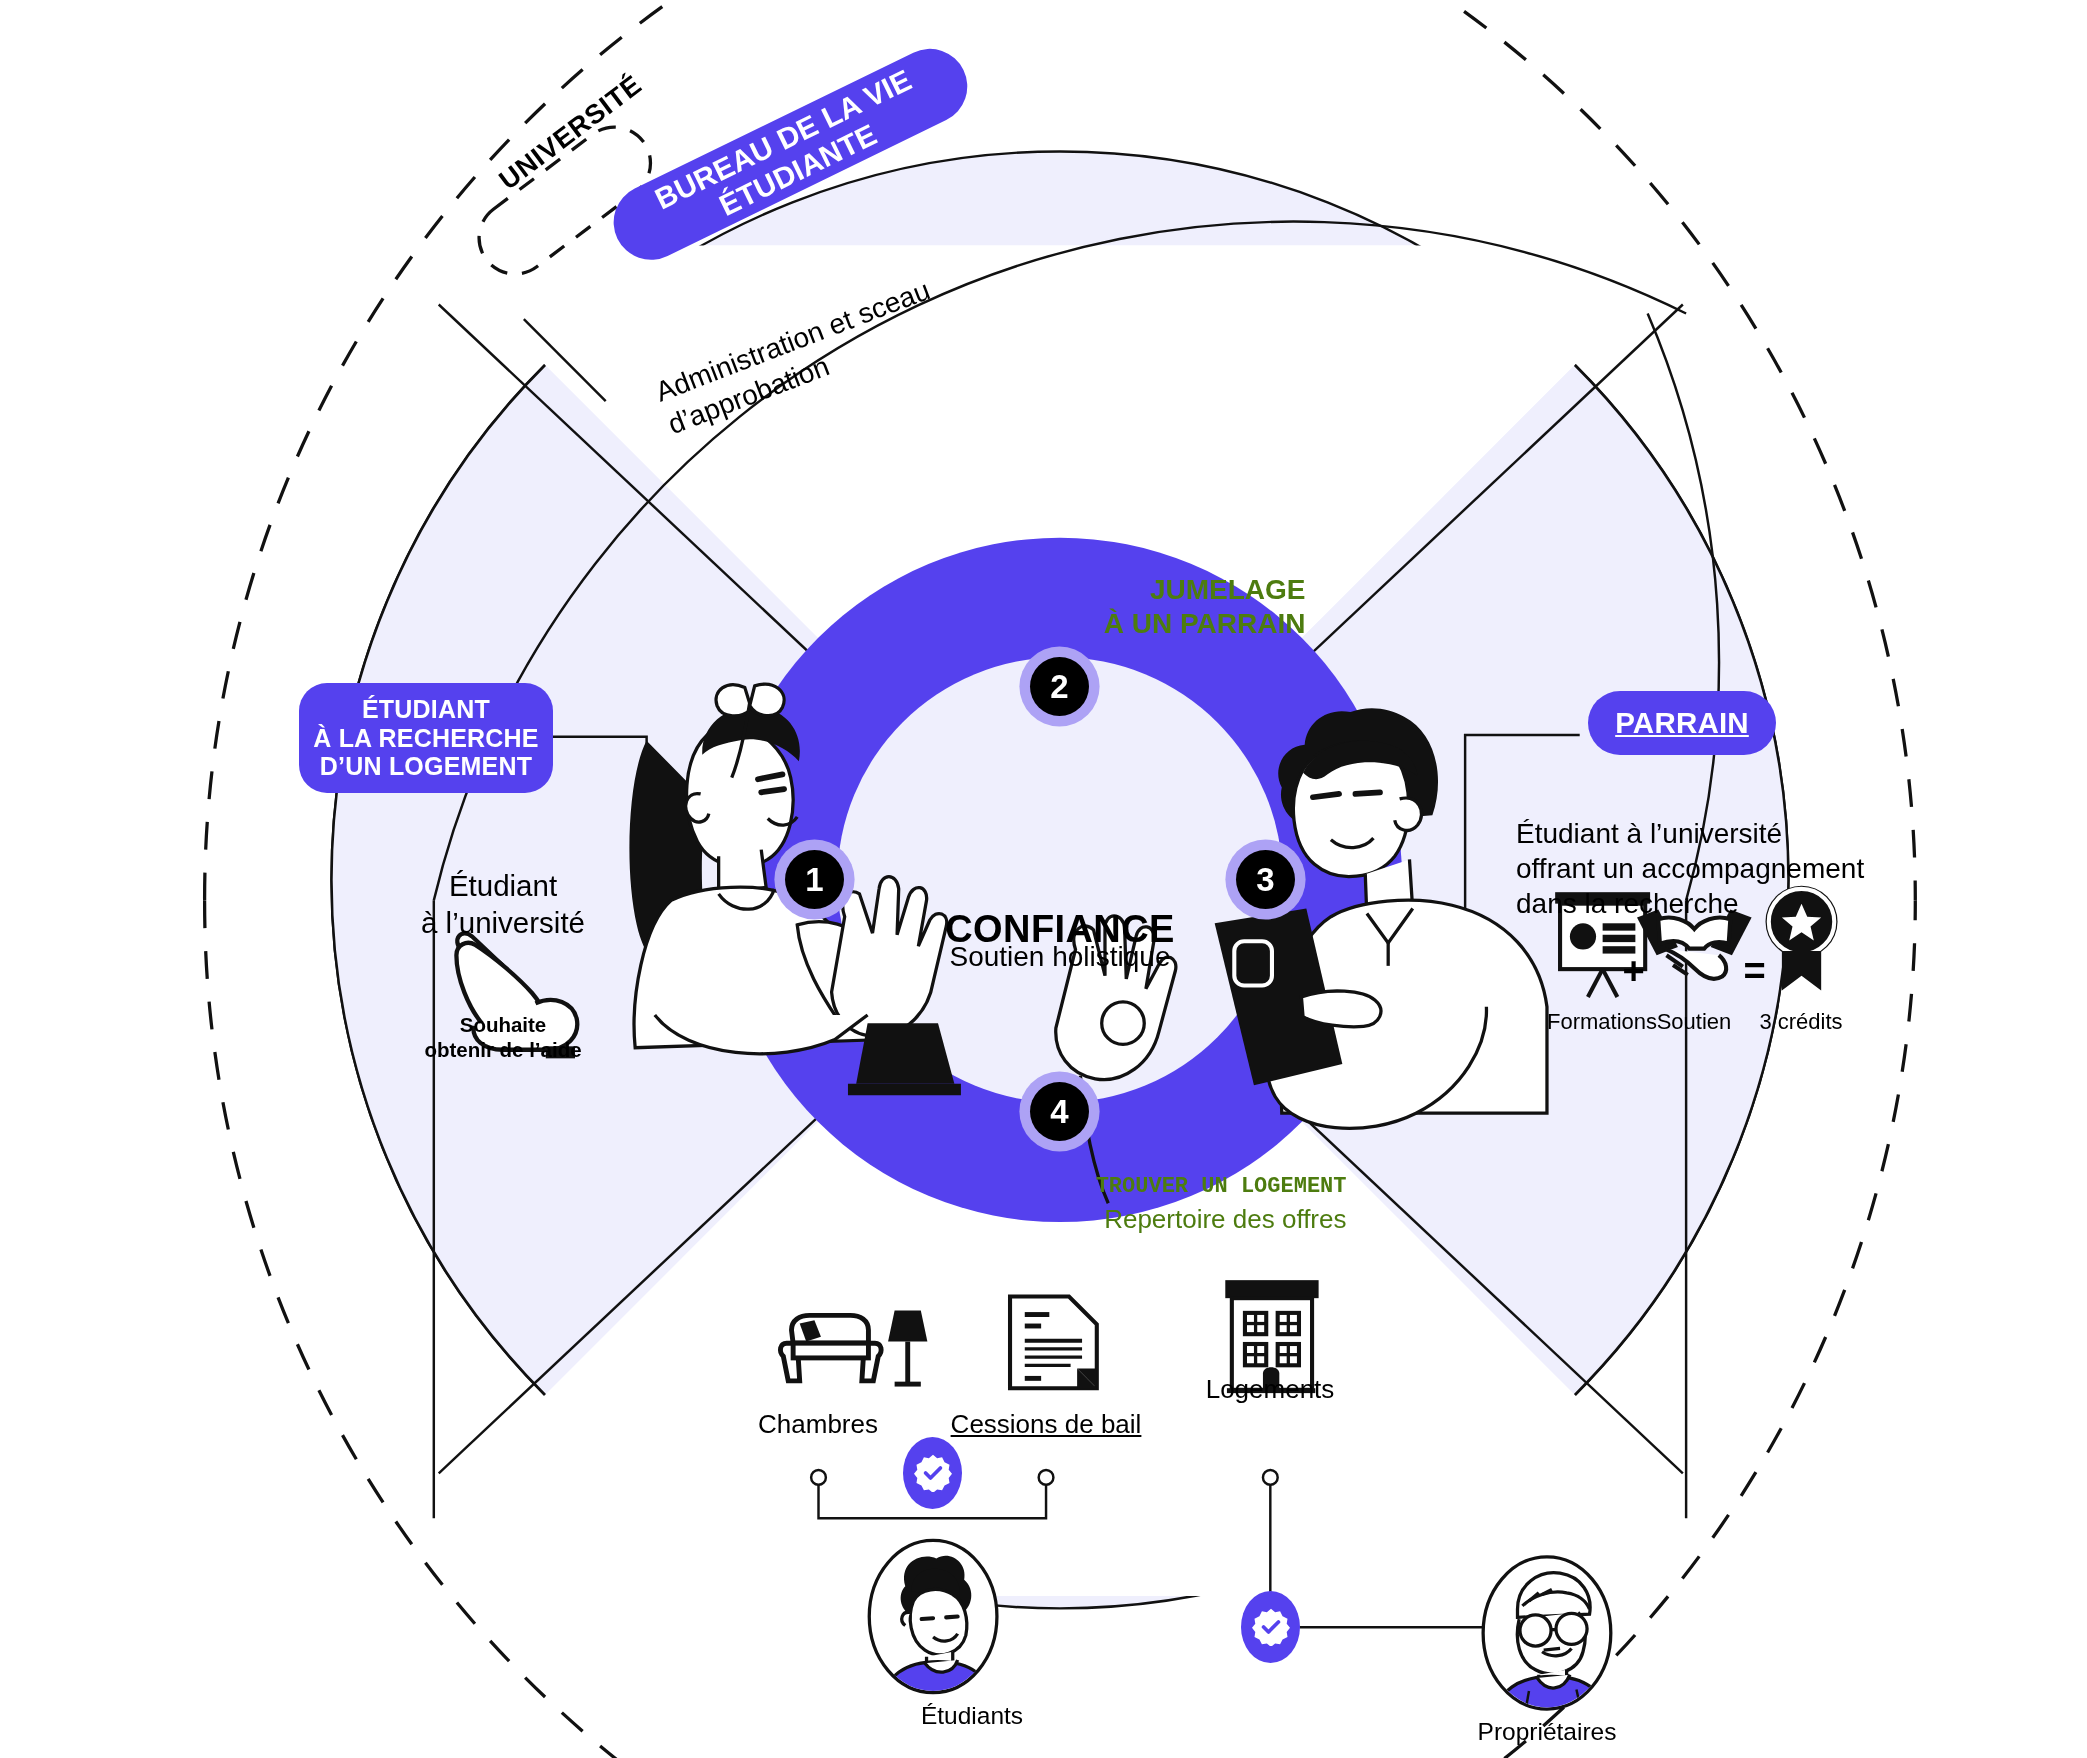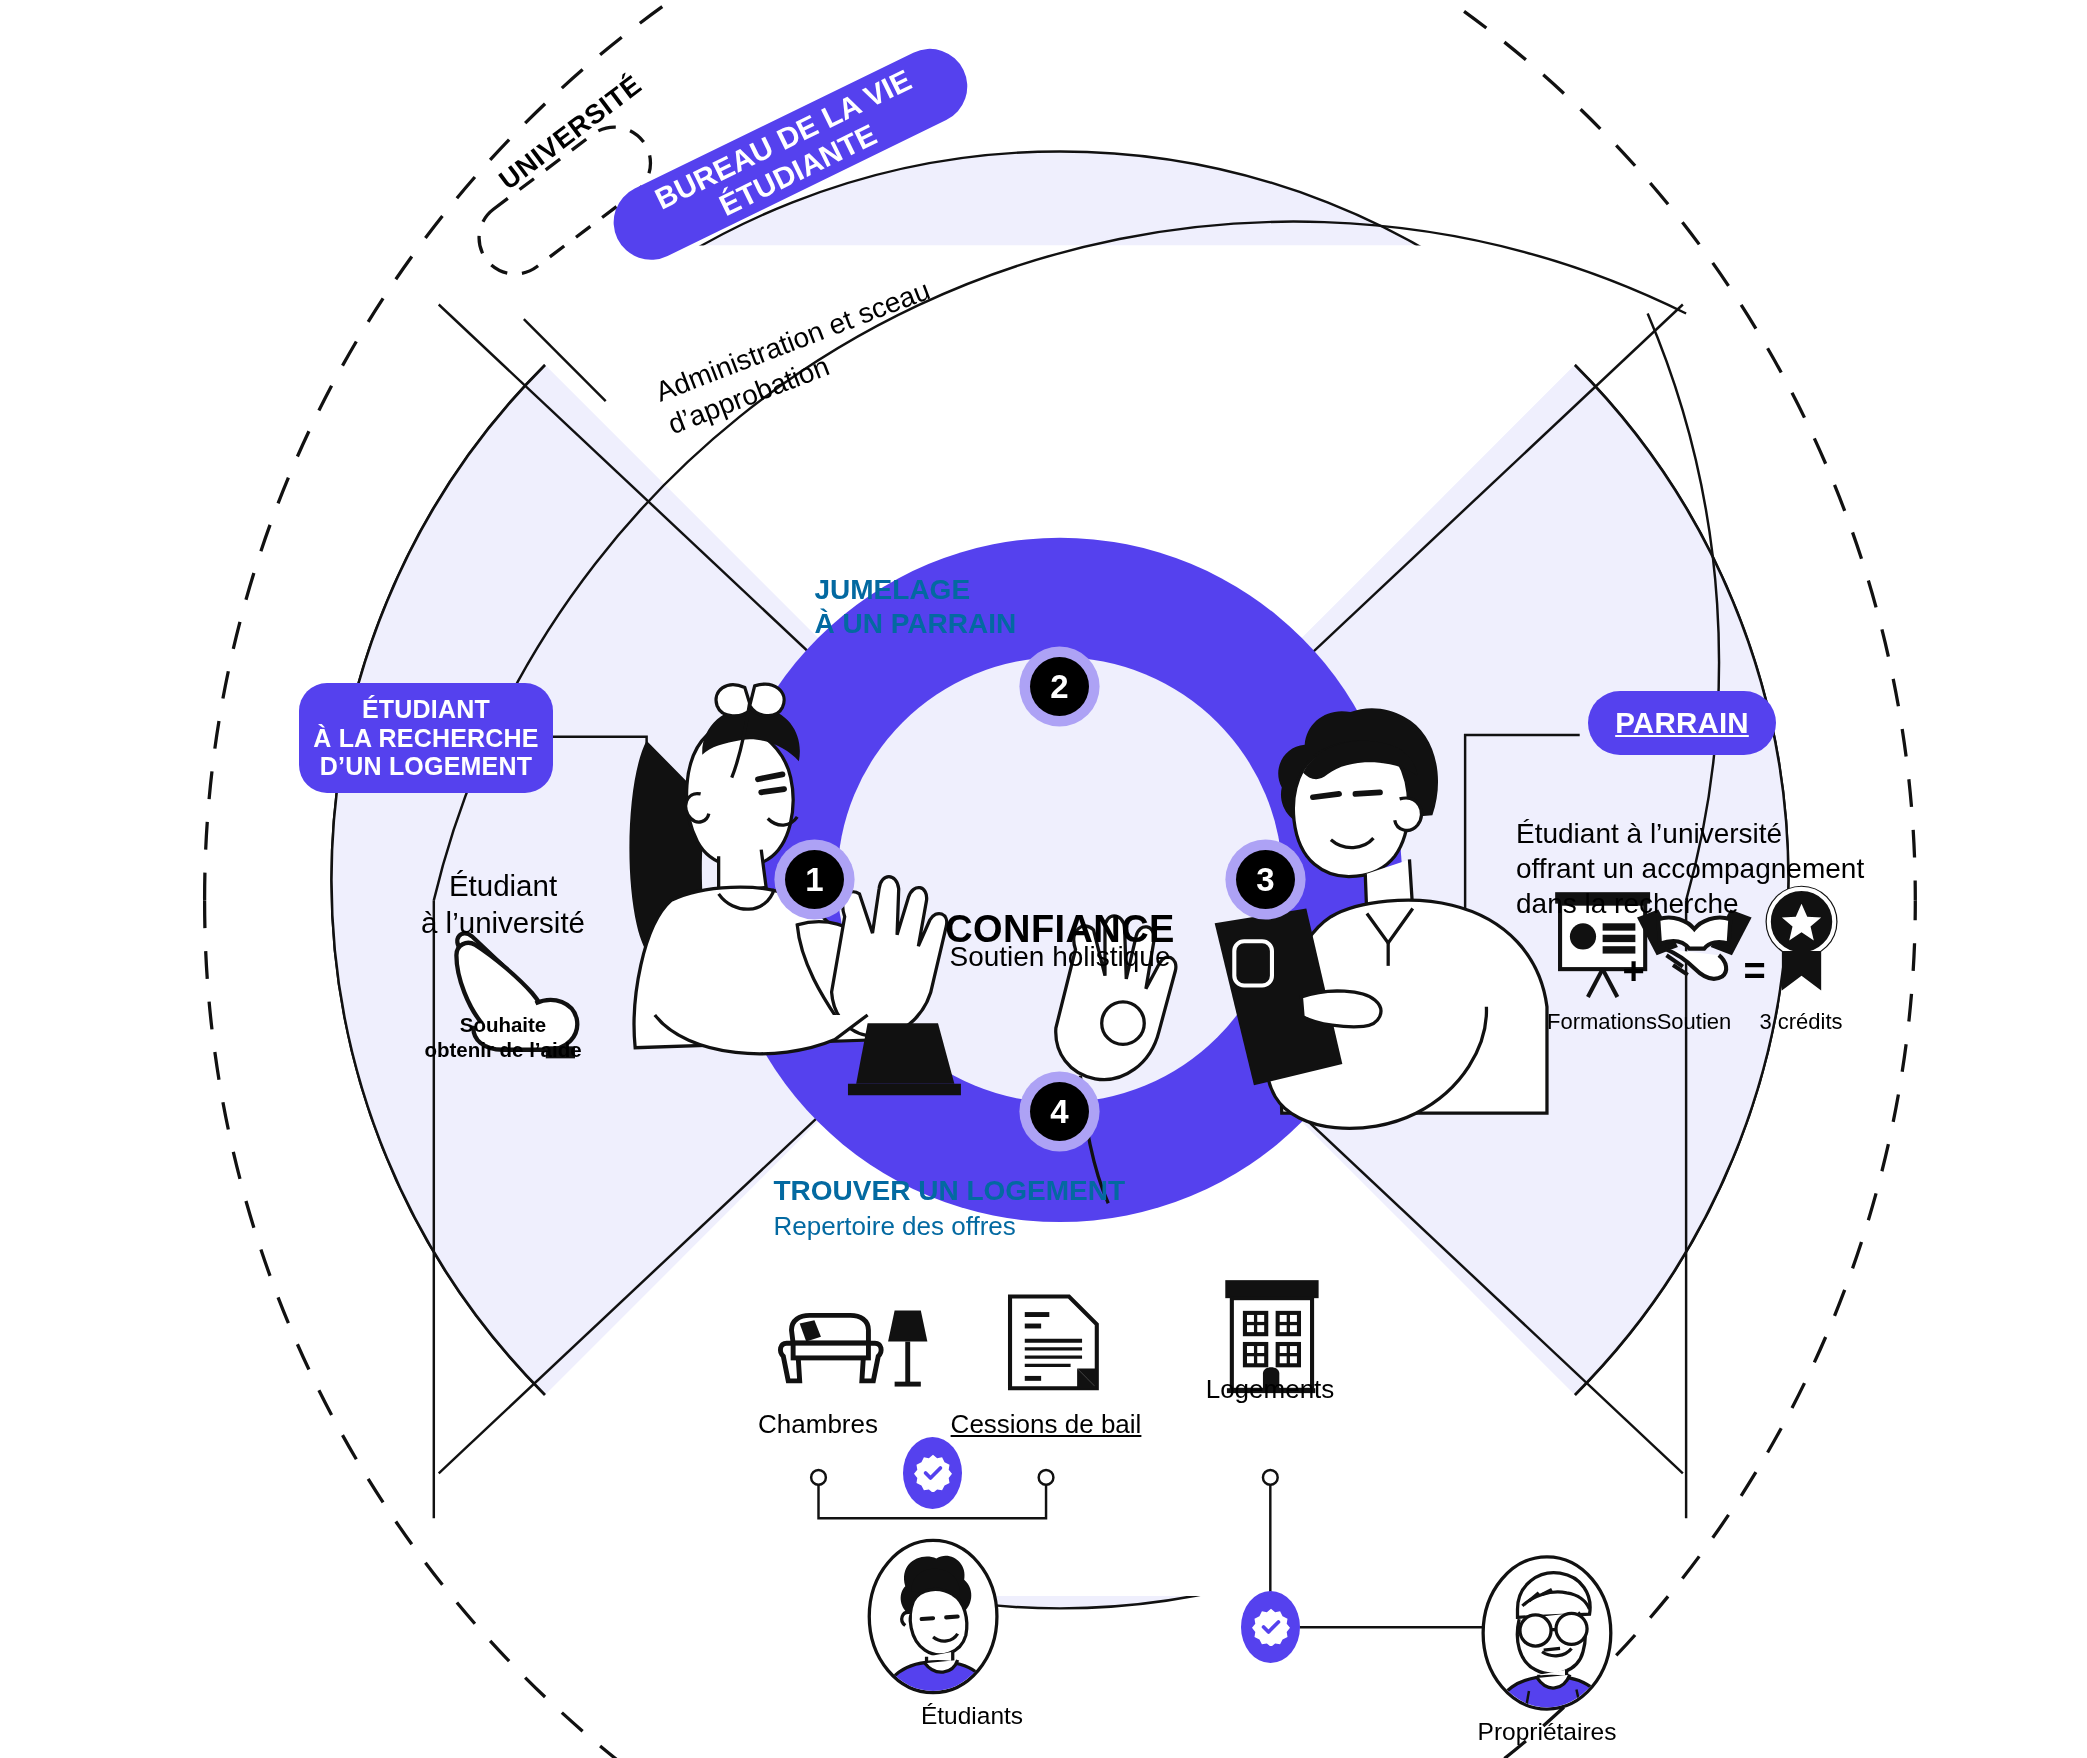--- a/index.html
+++ b/index.html
@@ -7,21 +7,21 @@
        font-family:"Liberation Sans","DejaVu Sans",sans-serif;color:#000;}
   #stage{position:absolute;left:0;top:0;width:2088px;height:1759px;}
   svg#canvas{position:absolute;left:0;top:0;width:2088px;height:1759px;}
 
   .pill{position:absolute;background:#5541EE;color:#fff;border-radius:49px;
         display:flex;align-items:center;justify-content:center;text-align:center;
         font-weight:bold;letter-spacing:0.2px;line-height:1.15;box-sizing:border-box;}
 
   .txt{position:absolute;text-align:center;line-height:1.25;white-space:pre-line;}
 
-  .ringlabel{position:absolute;color:#0369a1;text-align:left;line-height:1.2;}
+  .ringlabel{position:absolute;color:#4d7c0f;text-align:right;line-height:1.2;}
   .ringlabel .hd{font-weight:bold;}
 
   .badge{position:absolute;width:59px;height:59px;border-radius:50%;
          background:#000;color:#fff;display:flex;align-items:center;justify-content:center;
          font-size:33px;font-weight:bold;box-shadow:0 0 0 10.6px #ADA2F5;}
   .avatarcap{position:absolute;font-size:24.5px;text-align:center;white-space:nowrap;}
 
   .vbadge{position:absolute;width:59px;height:72px;border-radius:50%;background:#5541EE;
           display:flex;align-items:center;justify-content:center;}
 
@@ -382,21 +382,21 @@
   <div class="txt" style="left:1738px;top:900px;width:33px;font-size:38px;font-weight:bold;">
     <span>=</span>
   </div>
 
   <div class="ringlabel" style="left:1060px;top:573px;width:491px;transform:translateX(-50%);font-size:28px;">
     <div class="hd" style="white-space:pre-line;">JUMELAGE
 À UN PARRAIN</div>
   </div>
 
   <div class="ringlabel" style="left:1060px;top:1174px;width:573px;transform:translateX(-50%);">
-    <div class="hd" style="font-size:28px;">TROUVER UN LOGEMENT</div>
+    <div class="hd" style="font-size:22px;font-family:Liberation Mono, monospace;">TROUVER UN LOGEMENT</div>
     <div style="font-size:26px;margin-top:3.3px;">Repertoire des offres</div>
   </div>
 
   <div class="txt" style="left:1060px;top:858px;width:458px;transform:translateX(-50%);
               font-size:38px;font-weight:bold;letter-spacing:0.4px;">
     <span>CONFIANCE</span>
   </div>
   <div class="txt" style="left:1060px;top:904px;width:458px;transform:translateX(-50%);font-size:28px;">
     <span>Soutien holistique</span>
   </div>

